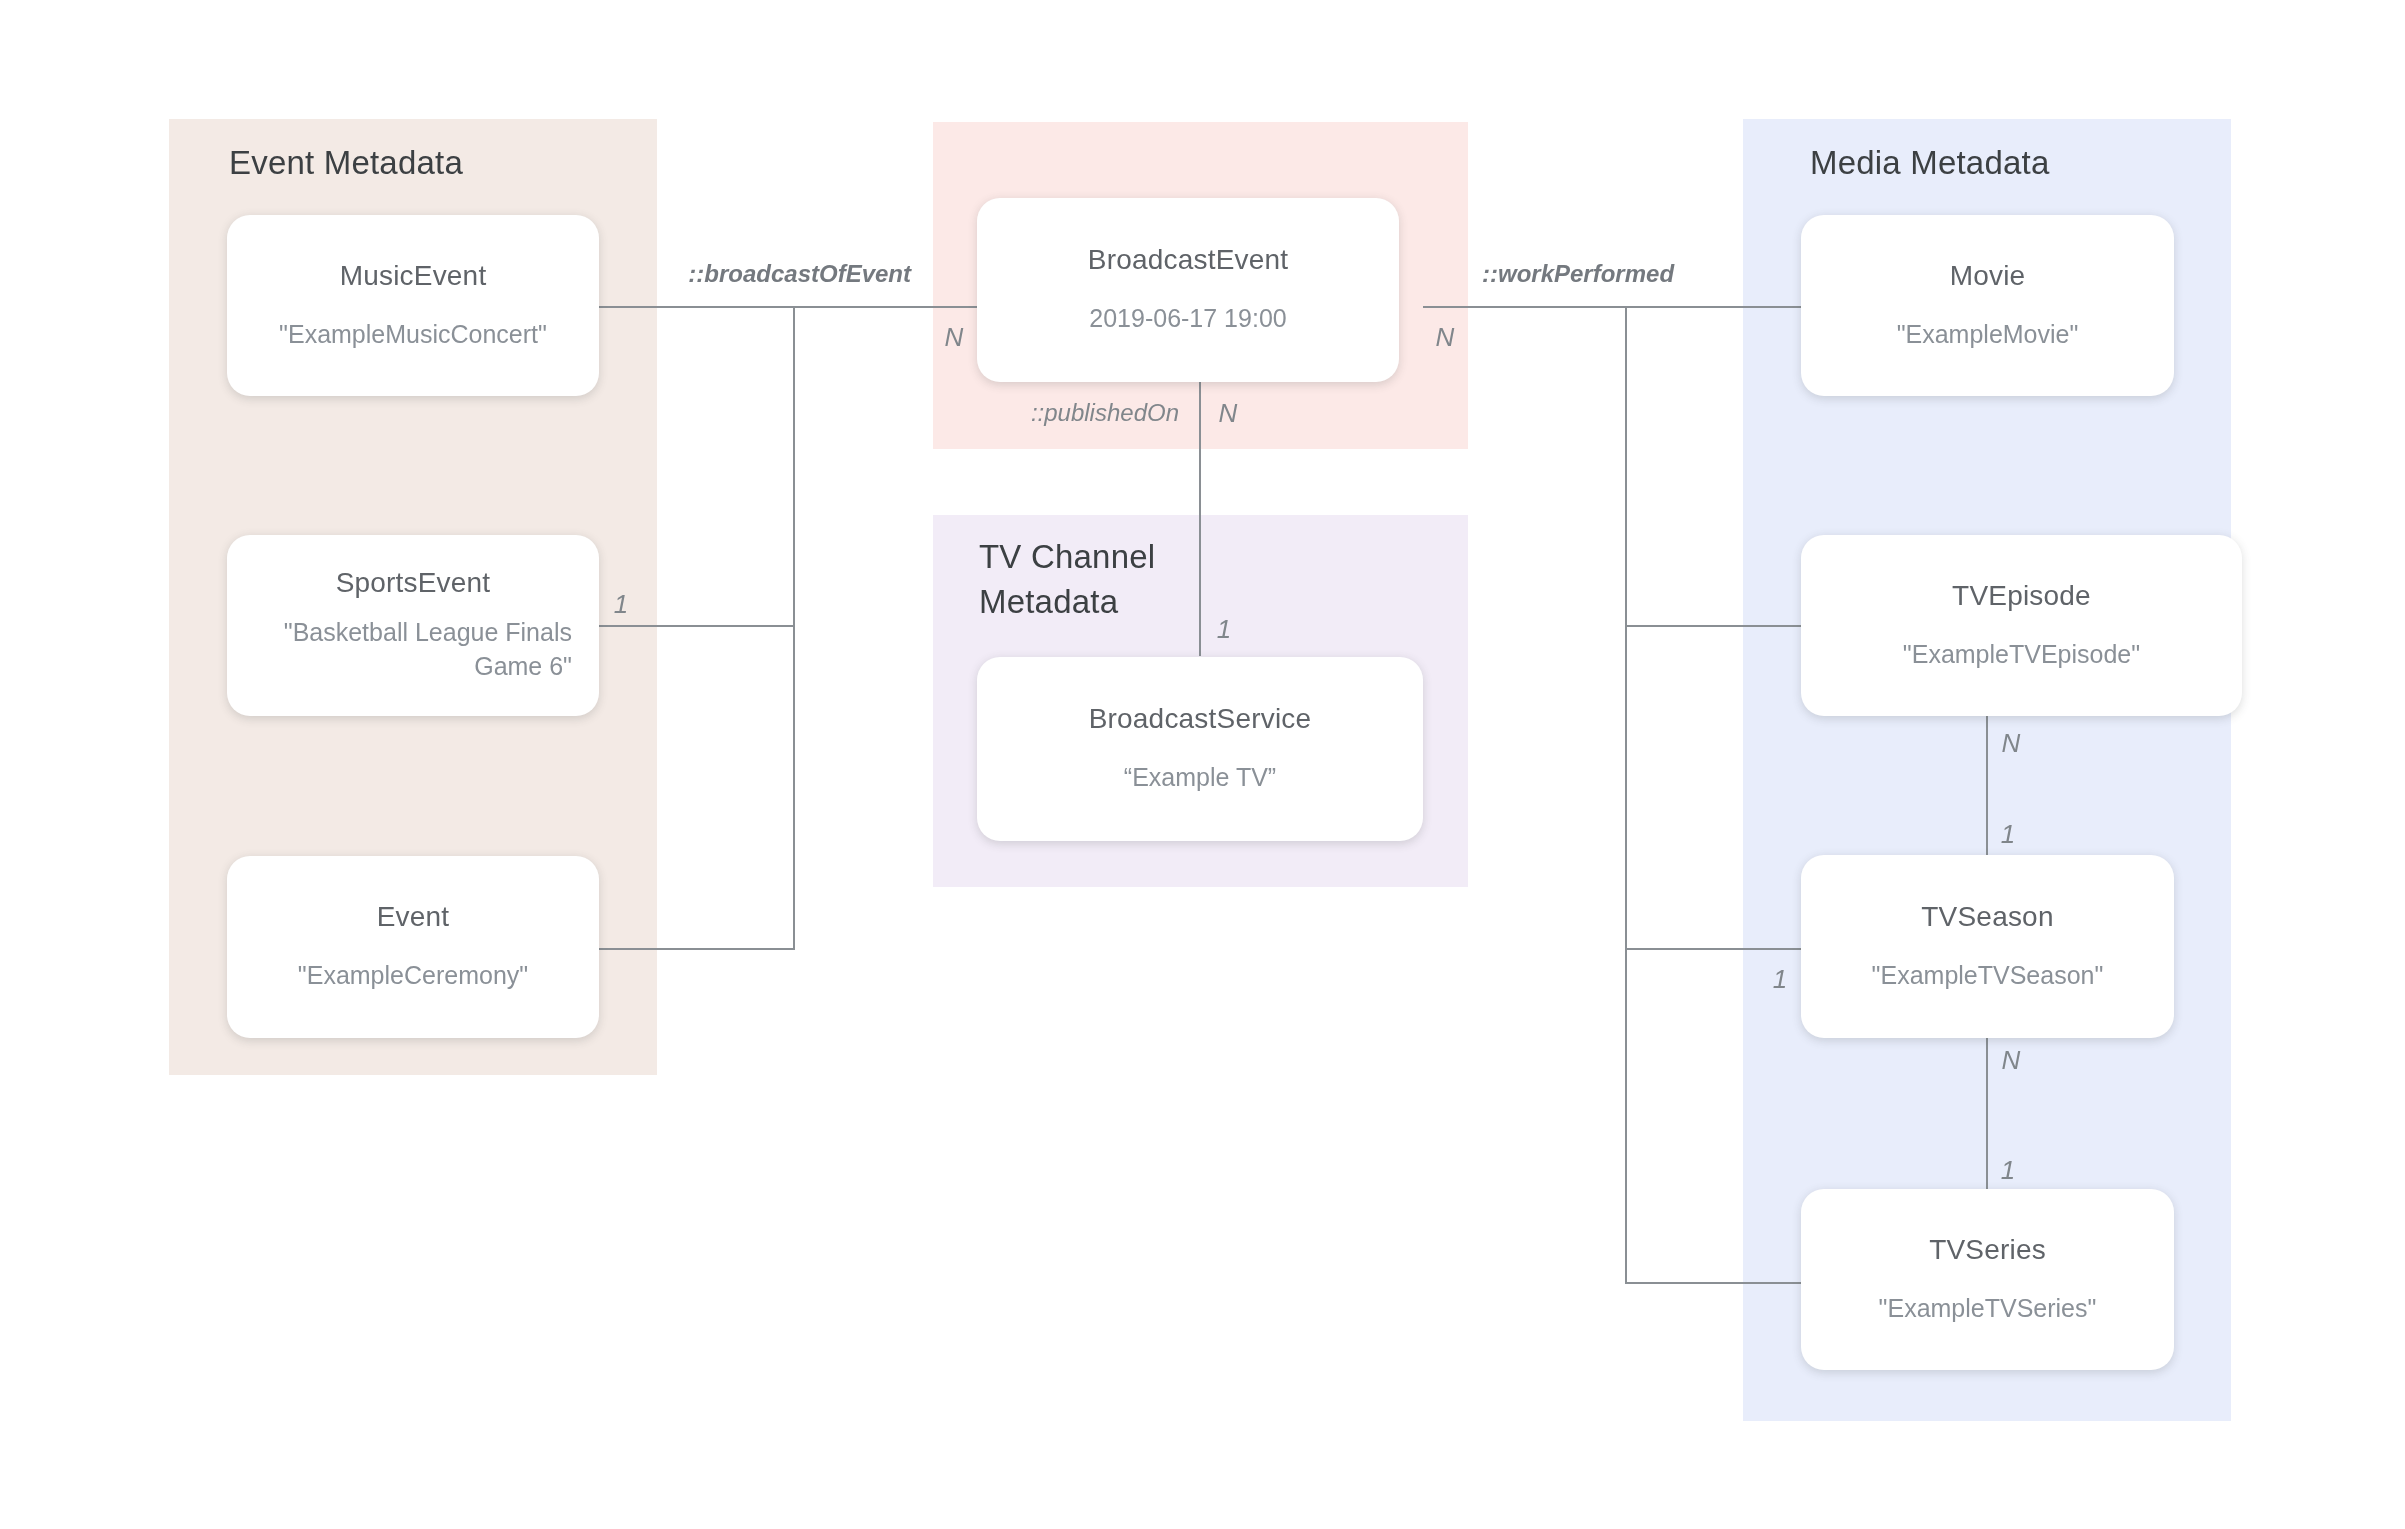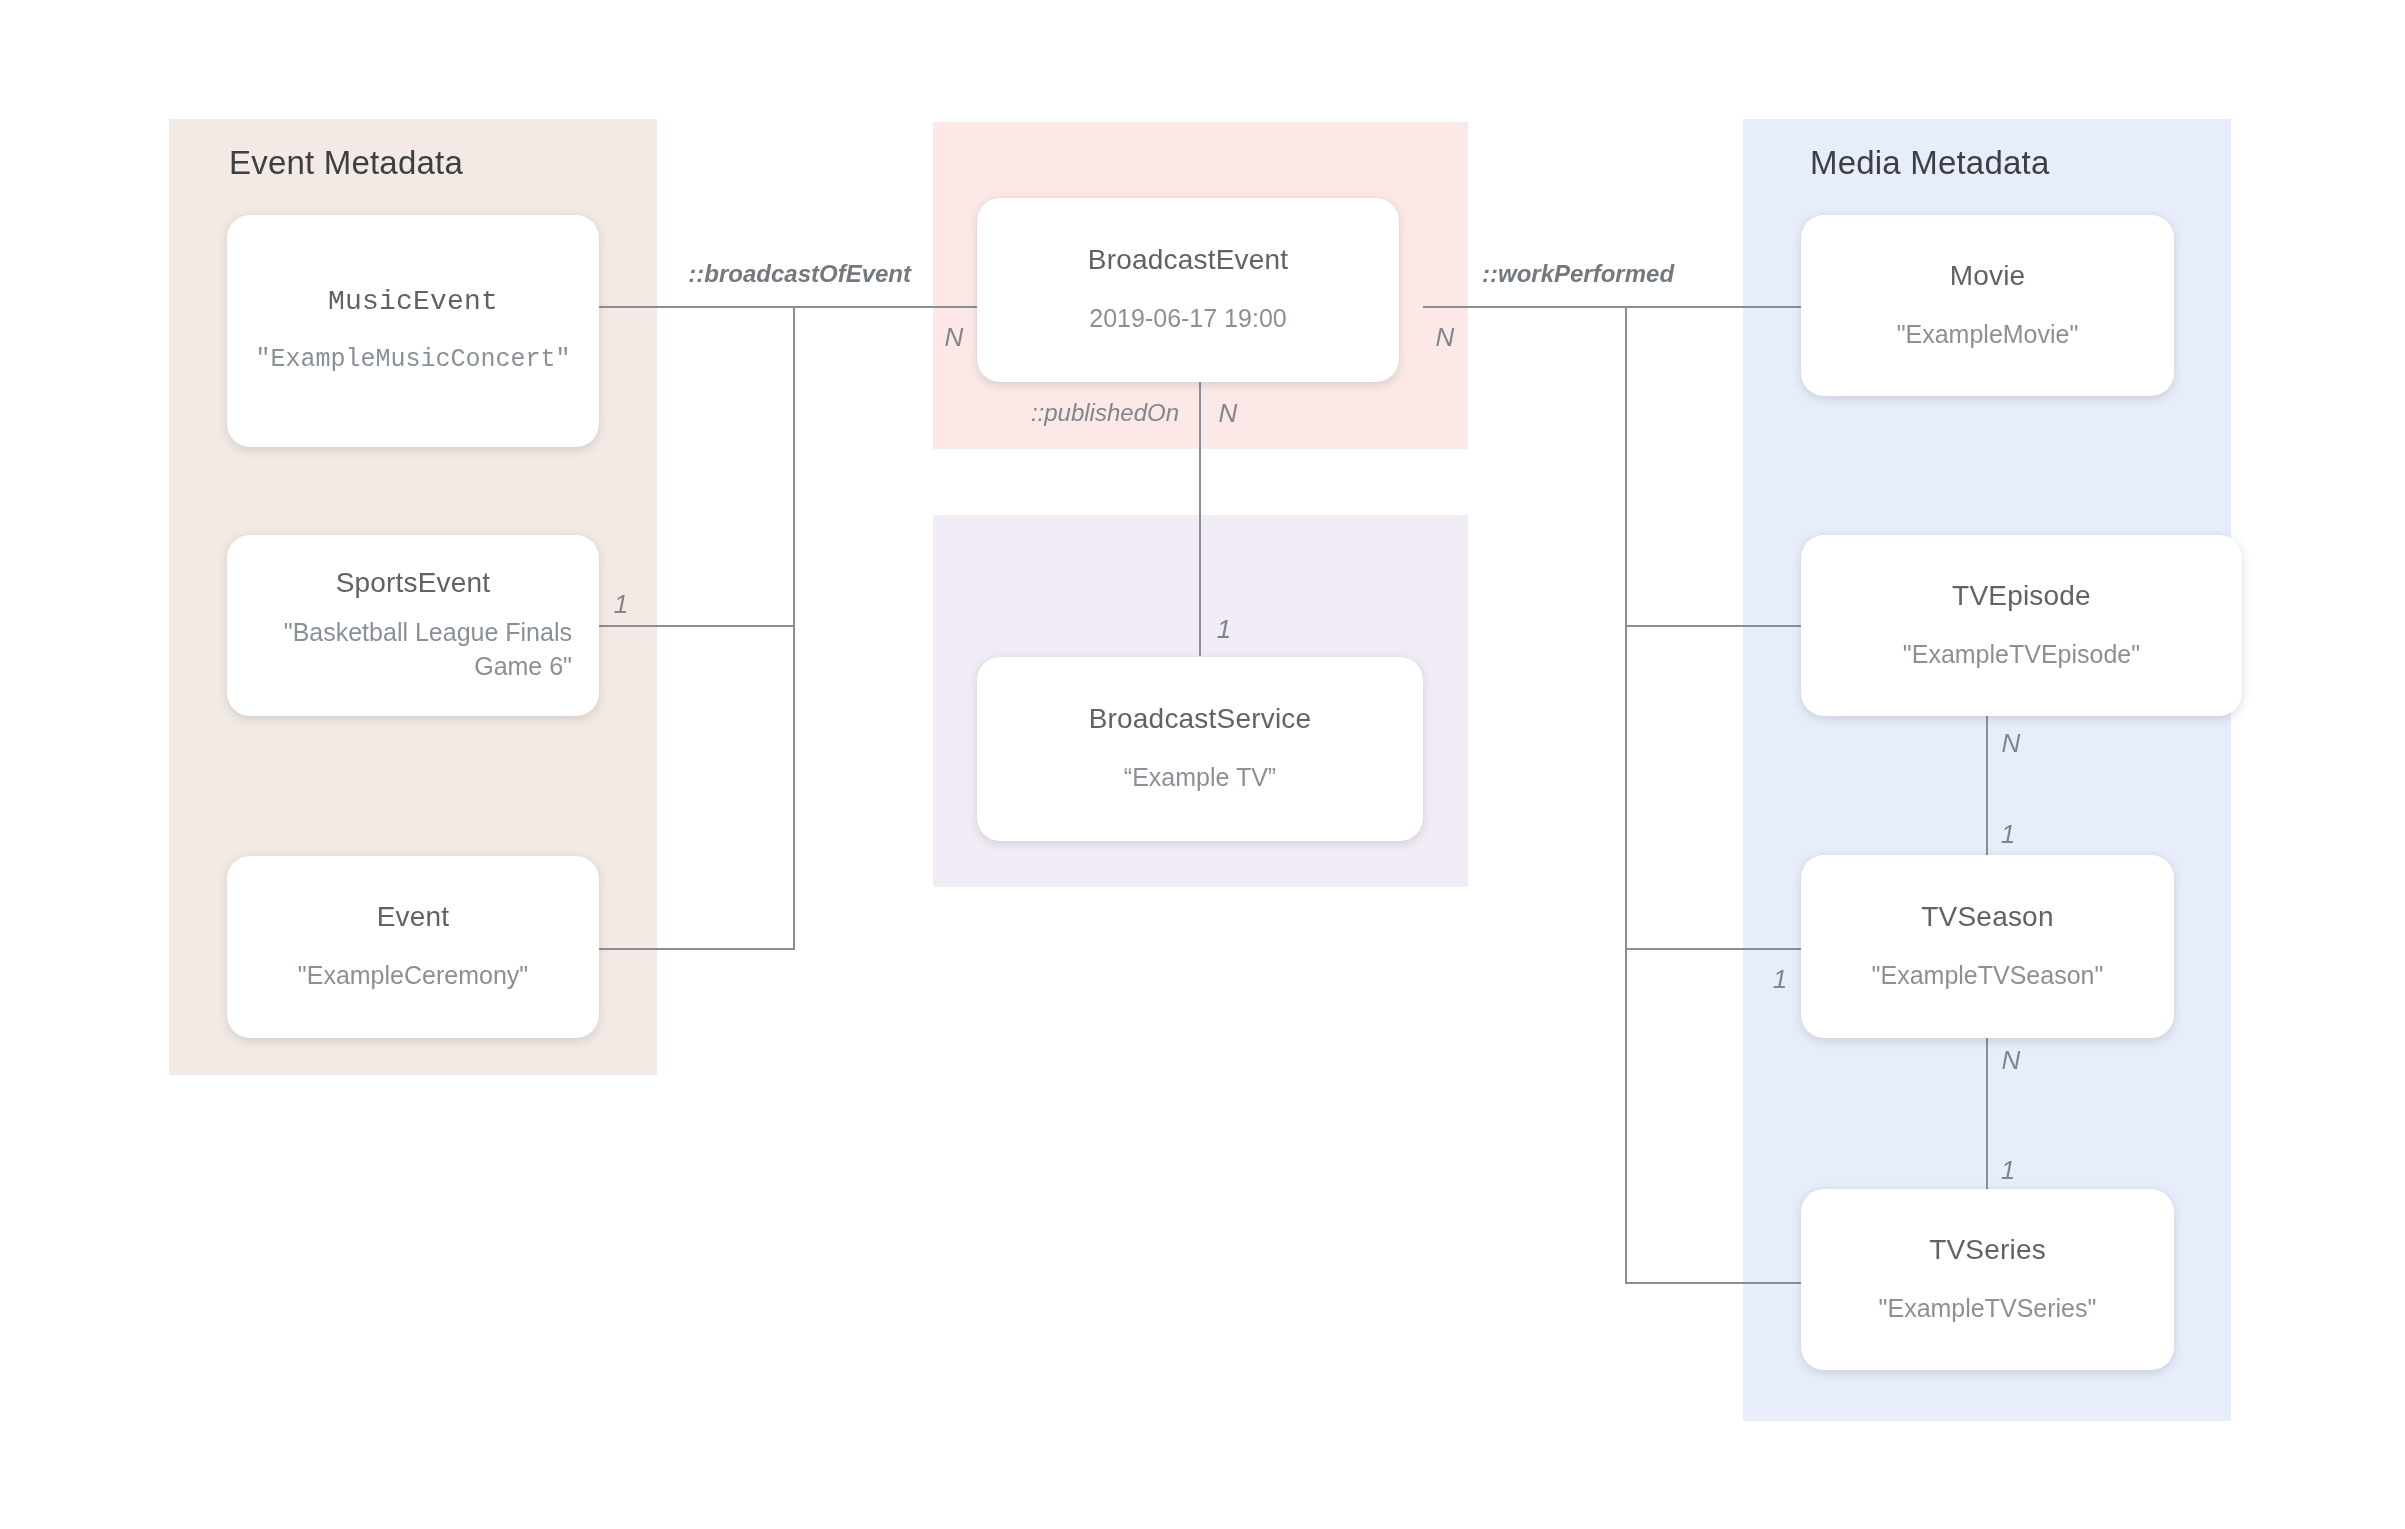--- a/index.html
+++ b/index.html
@@ -57,20 +57,21 @@
 <body>
 
 <div id="canvas">
 
   <div class="panel" style="left:169px; top:119px; width:488px; height:956px; background:#f3eae5;"></div>
   <div class="panel" style="left:933px; top:122px; width:535px; height:327px; background:#fce9e7;"></div>
   <div class="panel" style="left:933px; top:515px; width:535px; height:372px; background:#f2ecf7;"></div>
   <div class="panel" style="left:1743px; top:119px; width:488px; height:1302px; background:#e8edfb;"></div>
 
   <div class="panel-title" style="left:229px; top:141px;">Event Metadata</div>
+  <div class="panel-title" style="left:979px; top:535px; width:225px;">TV Channel Metadata</div>
   <div class="panel-title" style="left:1810px; top:141px;">Media Metadata</div>
 
   <div class="line" style="left:598px; top:306px; width:379px; height:1.9px;"></div>
   <div class="line" style="left:793px; top:306px; width:1.9px; height:644px;"></div>
   <div class="line" style="left:598px; top:625px; width:195px; height:1.9px;"></div>
   <div class="line" style="left:598px; top:948px; width:195px; height:1.9px;"></div>
 
   <div class="line" style="left:1423px; top:306px; width:378px; height:1.9px;"></div>
   <div class="line" style="left:1625px; top:306px; width:1.9px; height:978px;"></div>
   <div class="line" style="left:1625px; top:625px; width:176px; height:1.9px;"></div>
@@ -89,21 +90,21 @@
   <div class="card-label" style="left:1445px; top:337px;">N</div>
   <div class="card-label" style="left:1228px; top:413px;">N</div>
   <div class="card-label" style="left:1224px; top:629px;">1</div>
   <div class="card-label" style="left:621px; top:604px;">1</div>
   <div class="card-label" style="left:1780px; top:979px;">1</div>
   <div class="card-label" style="left:2011px; top:743px;">N</div>
   <div class="card-label" style="left:2008px; top:834px;">1</div>
   <div class="card-label" style="left:2011px; top:1060px;">N</div>
   <div class="card-label" style="left:2008px; top:1170px;">1</div>
 
-  <div class="card" style="left:227px; top:215px; width:372px; height:232px;font-family:Liberation Mono, monospace;">
+  <div class="card" style="left:227px; top:215px; width:372px; height:181px;">
     <div class="card-title">MusicEvent</div>
     <div class="card-value">"ExampleMusicConcert"</div>
   </div>
   <div class="card" style="left:227px; top:535px; width:372px; height:181px; gap:17px;text-align:right;">
     <div class="card-title">SportsEvent</div>
     <div class="card-value">"Basketball League Finals Game 6"</div>
   </div>
   <div class="card" style="left:227px; top:856px; width:372px; height:182px;">
     <div class="card-title">Event</div>
     <div class="card-value">"ExampleCeremony"</div>

